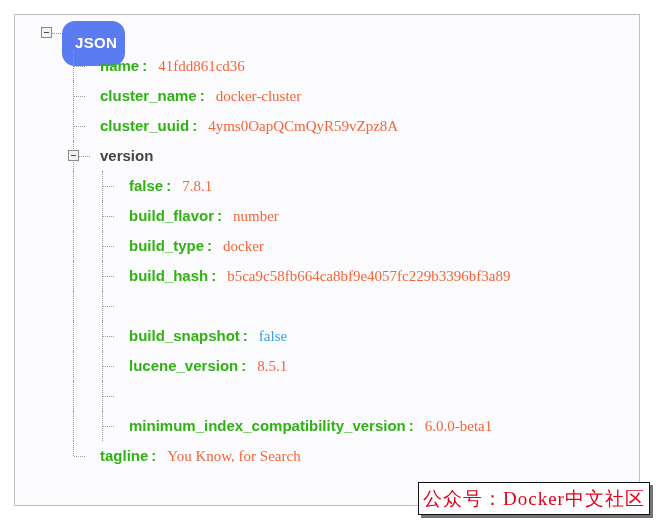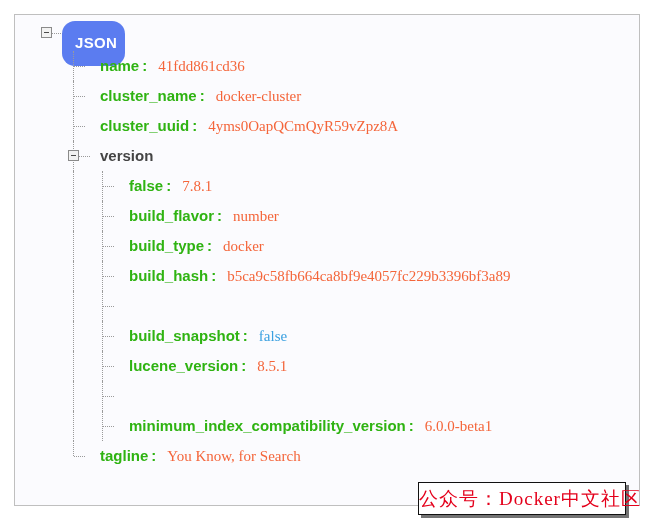--- a/index.html
+++ b/index.html
@@ -122,21 +122,21 @@
   .content {
     position: absolute;
     top: 0;
   }
 
   
   #watermark {
     position: absolute;
     left: 418px;
     top: 482px;
-    width: 208px;
+    width: 232px;
     height: 33px;
     box-sizing: border-box;
     background: #ffffff;
     border: 1px solid #111111;
     box-shadow: 3px 3px 0 rgba(0,0,0,.55);
     color: #e4001b;
     font-family: "Liberation Serif", serif;
     font-size: 19px;
     line-height: 31px;
     text-align: center;

